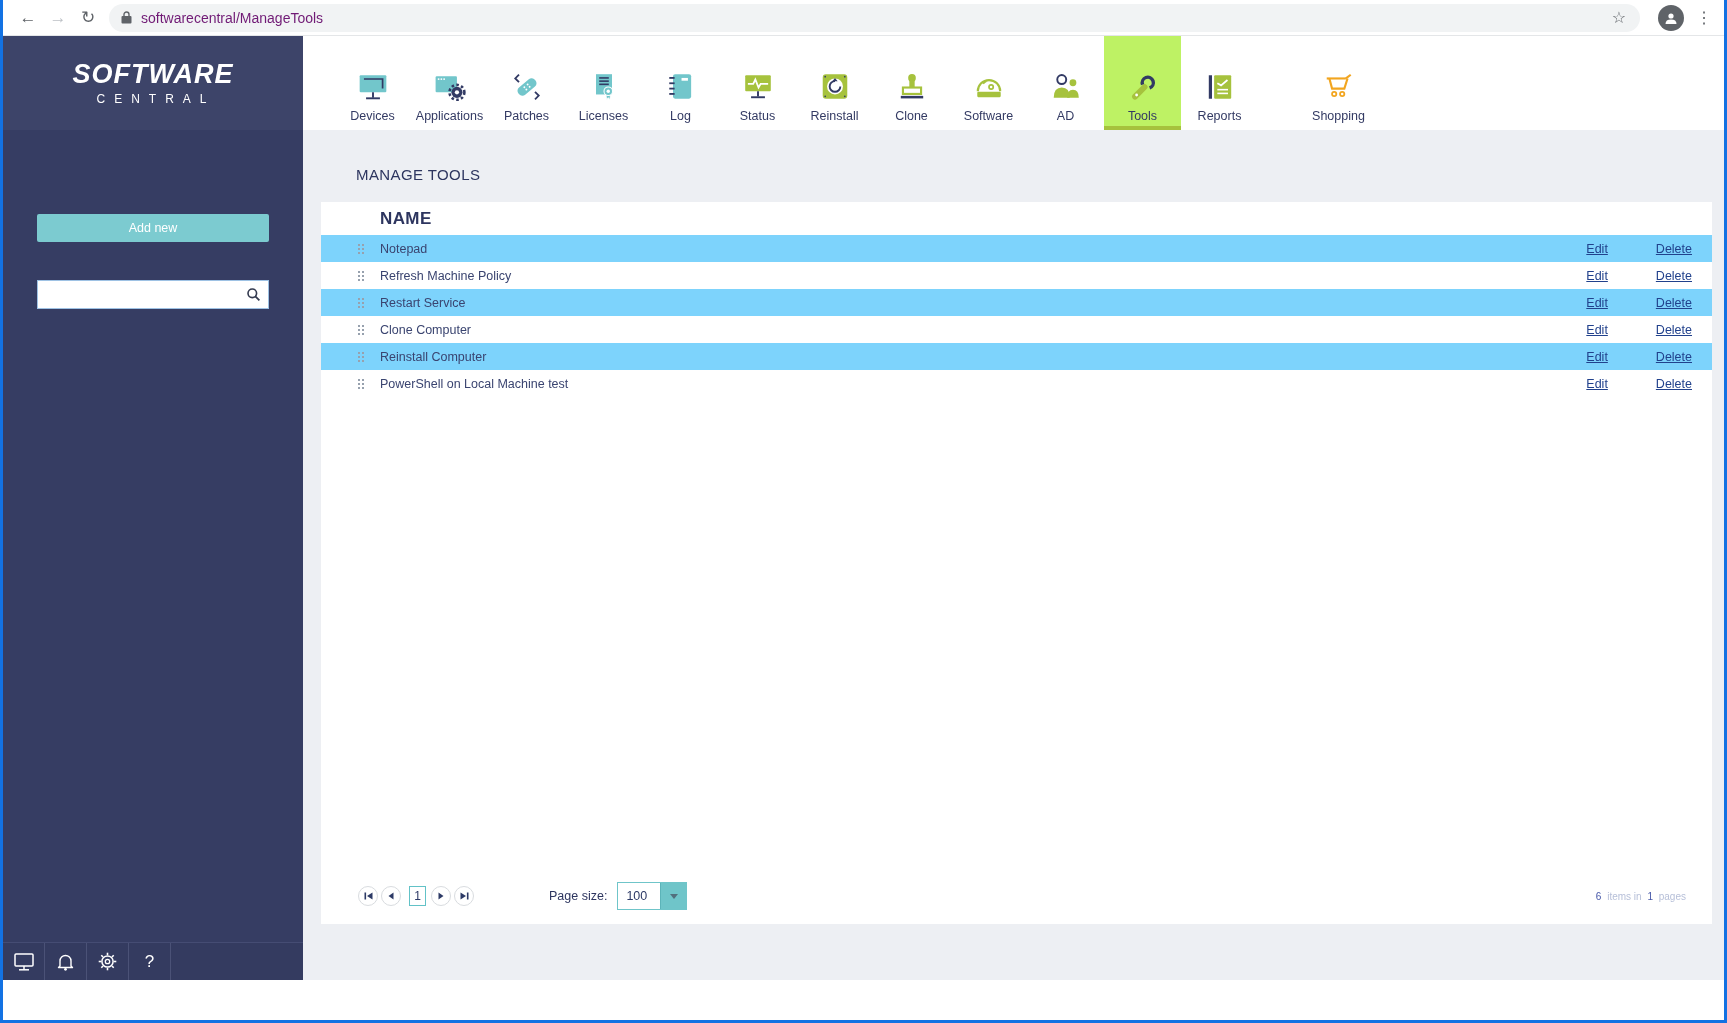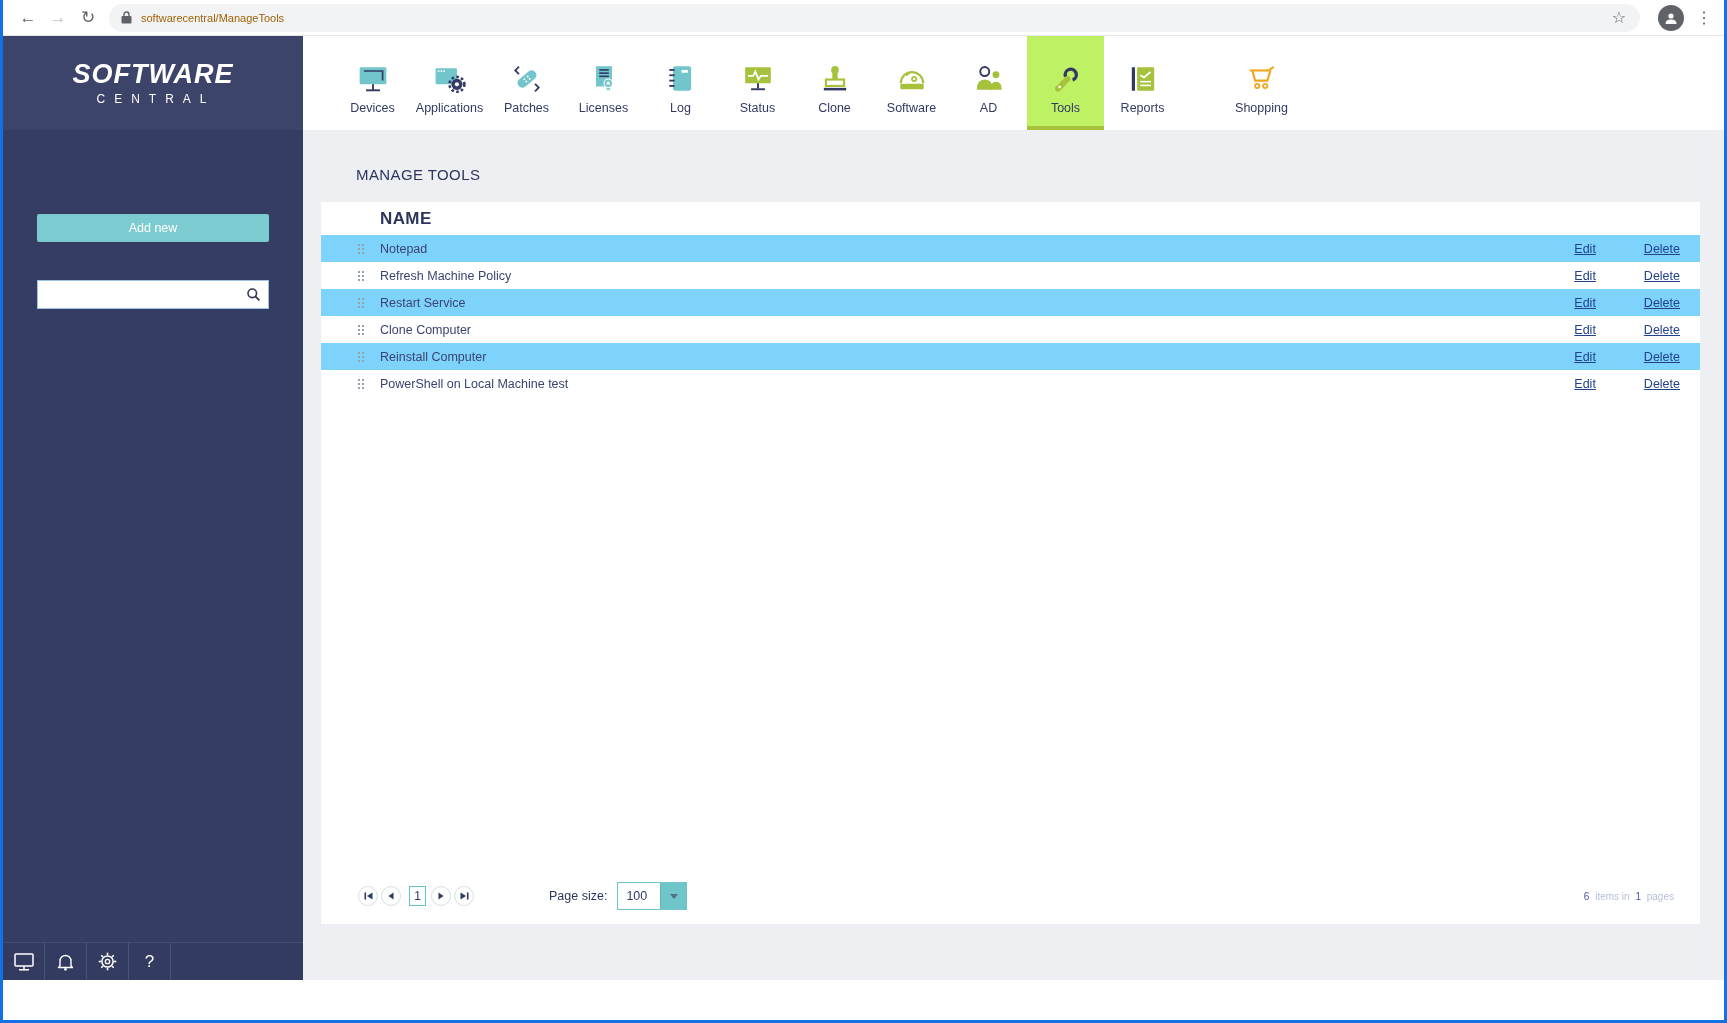--- a/index.html
+++ b/index.html
@@ -18,21 +18,21 @@
   .newtab-btn{ color:#fff; font-size:20px; font-weight:bold; margin:0 0 6px 14px; line-height:1; }
   .win-controls{ position:absolute; right:0; top:0; height:30px; display:flex; }
   .win-btn{ width:46px; display:flex; align-items:center; justify-content:center; color:#fff; font-size:13px; }
 
   
   .toolbar{ height:36px; background:#fff; display:flex; align-items:center; padding:0 10px; border-bottom:1px solid #e4e6e8; }
   .nav-glyph{ font-size:17px; color:#5f6368; width:30px; text-align:center; }
   .nav-glyph.disabled{ color:#bdc1c6; }
   .omnibox{ flex:1; height:28px; background:#f1f3f4; border-radius:14px; margin:0 8px 0 6px;
     display:flex; align-items:center; padding:0 12px; }
-  .omnibox .url{ flex:1; font-size:11px; color:#a16207; margin-left:9px; }
+  .omnibox .url{ flex:1; font-size:14px; color:#701a75; margin-left:9px; }
   .star{ font-size:16px; color:#5f6368; margin-right:2px; }
   .avatar{ width:26px; height:26px; border-radius:50%; background:#5f6368; margin:0 10px;
     display:flex; align-items:center; justify-content:center; }
   .menu-dots{ font-size:16px; color:#5f6368; width:20px; text-align:center; }
 
   
   .app{ display:flex; height:944px; }
 
   
   .sidebar{ width:300px; background:#363d63; display:flex; flex-direction:column; flex:none; }
@@ -46,28 +46,28 @@
     display:flex; align-items:center; }
   .search-wrap input{ flex:1; border:none; outline:none; height:100%; padding:0 6px; font-size:12.5px; font-family:inherit; color:#333a63; background:transparent; }
   .sidebar-footer{ height:38px; background:#343b60; border-top:1px solid #454c73; display:flex; }
   .sf-cell{ width:42px; border-right:1px solid #4b5277; display:flex; align-items:center; justify-content:center; color:#fff; }
   .sf-q{ font-size:17px; color:#fff; }
 
   
   .main{ flex:1; display:flex; flex-direction:column; min-width:0; }
   .appnav{ height:94px; background:#fff; display:flex; padding-left:31px; }
   .appnav-item{ width:77px; display:flex; flex-direction:column; align-items:center; justify-content:flex-end;
-    padding-bottom:11px; border-bottom:4px solid transparent; }
+    padding-bottom:3px; border-bottom:4px solid transparent; }
   .appnav-item.active{ background:#bef264; border-bottom-color:#a6c23d; }
   .appnav-icon{ height:48px; display:flex; align-items:flex-end; justify-content:center; }
   .appnav-label{ font-size:12.5px; color:#333a63; margin-top:6px; white-space:nowrap; }
   .appnav-spacer{ width:42px; }
 
   
-  .content{ flex:1; background:#edeff3; padding:0 24px 0 18px; overflow:hidden; }
+  .content{ flex:1; background:#edeff3; padding:0 12px 0 18px; overflow:hidden; }
   .page-title{ font-size:15px; font-weight:normal; color:#2d355f; letter-spacing:0.4px; margin:36px 0 0 35px; }
   .card{ background:#fff; margin-top:19px; height:722px; display:flex; flex-direction:column; }
   .thead{ height:33px; display:flex; align-items:center; padding-left:59px;
     font-size:17px; font-weight:bold; color:#2d355f; letter-spacing:0.4px; }
   .trow{ height:27px; display:flex; align-items:center; padding:0 20px 0 37px; }
   .trow.alt{ background:#7dd3fc; }
   .drag-dots{ position:relative; width:6px; height:10px; flex:none; }
   .drag-dots::before{ content:""; position:absolute; left:0; top:0; width:2px; height:2px; background:#97a1ae;
     box-shadow:4px 0 #97a1ae, 0 4px #97a1ae, 4px 4px #97a1ae, 0 8px #97a1ae, 4px 8px #97a1ae; }
   .trow .rname{ flex:1; font-size:12.5px; color:#3a4470; margin-left:16px; }
@@ -259,20 +259,35 @@
             <svg width="34" height="32" viewBox="0 0 31 30">
               <rect x="3.5" y="4" width="24" height="15" rx="1" fill="#a6c23d"></rect>
               <polyline points="6,12 11,12 13,8 16,15.5 18,12 25,12" fill="none" stroke="#fff" stroke-width="1.7"></polyline>
               <line x1="15.5" y1="19" x2="15.5" y2="24" stroke="#323a64" stroke-width="1.8"></line>
               <line x1="9" y1="24.6" x2="22" y2="24.6" stroke="#323a64" stroke-width="1.8"></line>
             </svg>
           </span>
           <span class="appnav-label">Status</span>
         </div>
 
+        <div class="appnav-item">
+          <span class="appnav-icon">
+            <svg width="34" height="32" viewBox="0 0 31 30">
+              <rect x="4" y="3" width="23" height="23" rx="3" fill="#a6c23d"></rect>
+              <circle cx="15.5" cy="14.5" r="7.5" fill="#fff"></circle>
+              <path d="M15.5 9.5 A5 5 0 1 0 20.5 14.5" fill="none" stroke="#323a64" stroke-width="1.8"></path>
+              <polygon points="13,9.5 18,9.5 15.5,6.5" fill="#323a64"></polygon>
+              <circle cx="6.3" cy="5.3" r="0.8" fill="#323a64"></circle>
+                <circle cx="24.7" cy="5.3" r="0.8" fill="#323a64"></circle>
+              <circle cx="6.3" cy="23.7" r="0.8" fill="#323a64"></circle>
+                <circle cx="24.7" cy="23.7" r="0.8" fill="#323a64"></circle>
+            </svg>
+          </span>
+          <span class="appnav-label">Reinstall</span>
+        </div>
 
         <div class="appnav-item">
           <span class="appnav-icon">
             <svg width="34" height="32" viewBox="0 0 31 30">
               <circle cx="15.5" cy="6.5" r="3.6" fill="#a6c23d"></circle>
               <rect x="13" y="8.5" width="5" height="7" fill="#a6c23d"></rect>
               <rect x="7" y="15.5" width="17" height="6" fill="none" stroke="#a6c23d" stroke-width="2"></rect>
               <line x1="5" y1="24.5" x2="26" y2="24.5" stroke="#323a64" stroke-width="2.4"></line>
             </svg>
           </span>

